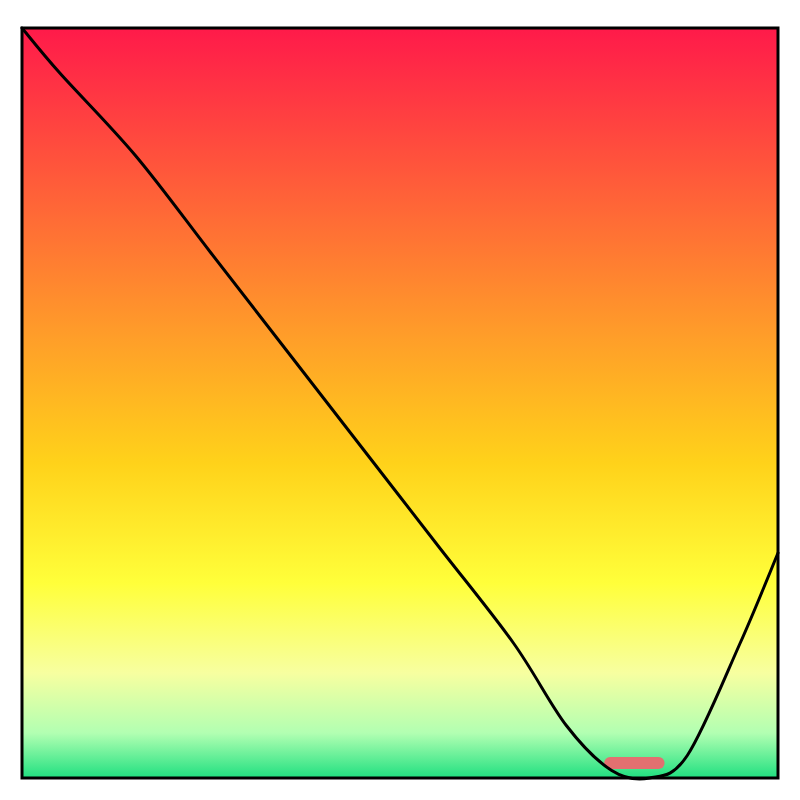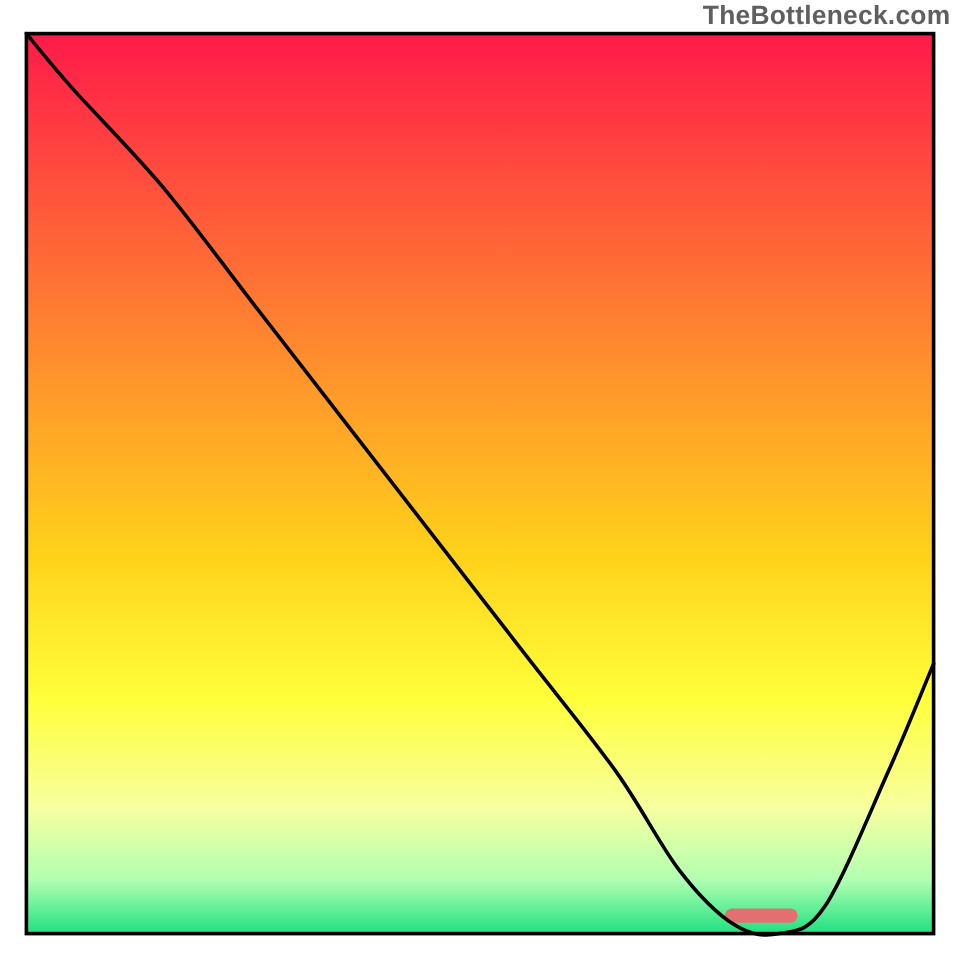--- a/index.html
+++ b/index.html
@@ -25,21 +25,20 @@
     color: #5f5f5f;
     letter-spacing: 0.2px;
     z-index: 10;
   }
   svg { display: block; }
 </style>
 </head>
 <body>
 
 <div class="wrap">
-  <div class="watermark">TheBottleneck.com</div>
   <svg id="chart" width="800" height="800" viewBox="0 0 800 800">
       <defs>
         <linearGradient id="bg-grad" x1="0" y1="0" x2="0" y2="1">
           <stop offset="0%" stop-color="#ff1a4a"></stop>
           <stop offset="20%" stop-color="#ff5a3a"></stop>
           <stop offset="40%" stop-color="#ff9a2a"></stop>
           <stop offset="58%" stop-color="#ffd21a"></stop>
           <stop offset="74%" stop-color="#ffff3a"></stop>
           <stop offset="86%" stop-color="#f7ffa0"></stop>
           <stop offset="94%" stop-color="#b2ffb2"></stop>

